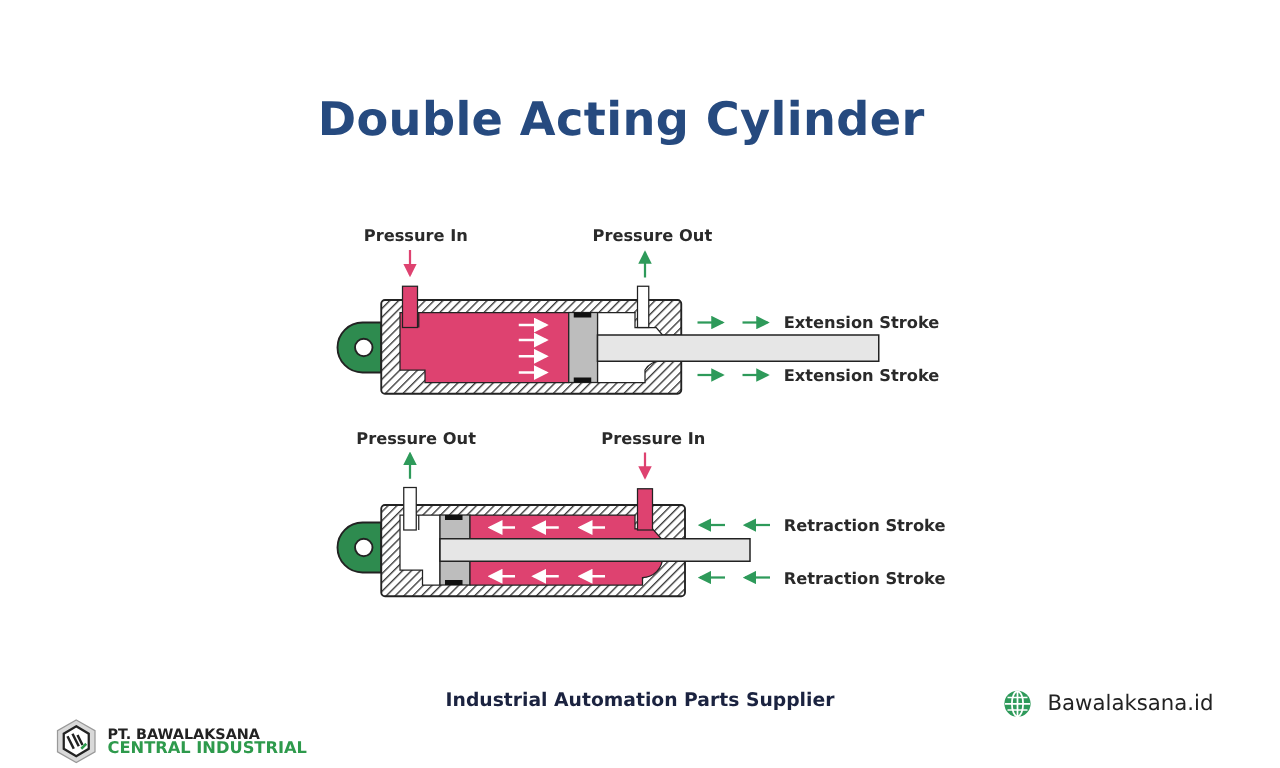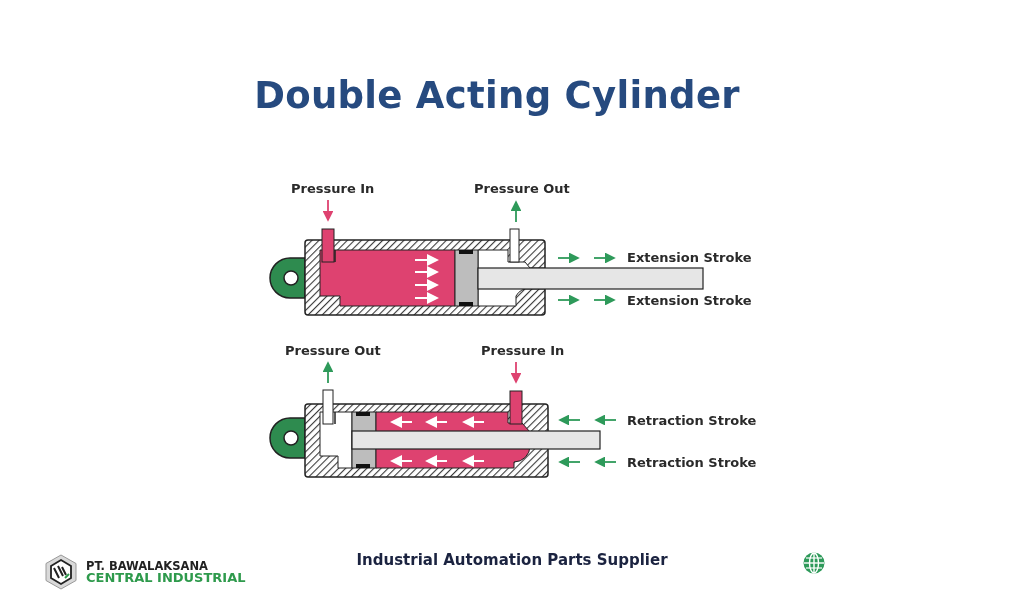--- a/index.html
+++ b/index.html
@@ -1,21 +1,21 @@
 <!DOCTYPE html>
 <html><head>
 <meta charset="utf-8">
 <style>
   html, body { margin:0; padding:0; background:#ffffff; }
   body { width:1024px; height:614px; position:relative; overflow:hidden; font-family:"DejaVu Sans", sans-serif; }
   .title { position:absolute; left:0; top:74px; width:994px; text-align:center; font-size:37px; font-weight:bold; color:#264a7f; letter-spacing:0.3px; }
   svg.diagram { position:absolute; left:0; top:0; }
   .lbl { font-family:"DejaVu Sans", sans-serif; font-size:13px; font-weight:bold; fill:#2a2a2a; }
   .footer-tag { position:absolute; left:0; width:1024px; top:551px; text-align:center; font-size:15px; font-weight:bold; color:#1b2340; }
-  .logo { position:absolute; left:44px; top:554px; display:flex; align-items:center; }
+  .logo { position:absolute; left:44px; top:575px; display:flex; align-items:center; }
   .logo-text { margin-left:8px; line-height:12px; }
   .logo-l1 { font-size:11.5px; font-weight:bold; color:#222; }
   .logo-l2 { font-size:13px; font-weight:bold; color:#2e9a4c; }
   .site { position:absolute; left:802px; top:551px; display:flex; align-items:center; }
   .site-text { margin-left:12px; font-size:17px; color:#222; }
 </style>
 </head>
 <body>
 
 <div class="title">Double Acting Cylinder</div>
@@ -140,13 +140,14 @@
 
 <div class="site">
   <svg width="24" height="24" viewBox="0 0 24 24">
     <circle cx="12" cy="12" r="10.5" fill="#2e9a5a"></circle>
     <ellipse cx="12" cy="12" rx="4.5" ry="10" fill="none" stroke="#fff" stroke-width="1.4"></ellipse>
     <line x1="12" y1="2" x2="12" y2="22" stroke="#fff" stroke-width="1.4"></line>
     <line x1="2" y1="12" x2="22" y2="12" stroke="#fff" stroke-width="1.4"></line>
     <line x1="4" y1="7" x2="20" y2="7" stroke="#fff" stroke-width="1.2"></line>
     <line x1="4" y1="17" x2="20" y2="17" stroke="#fff" stroke-width="1.2"></line>
   </svg>
+  <span class="site-text">Bawalaksana.id</span>
 </div>
 
 </body></html>

